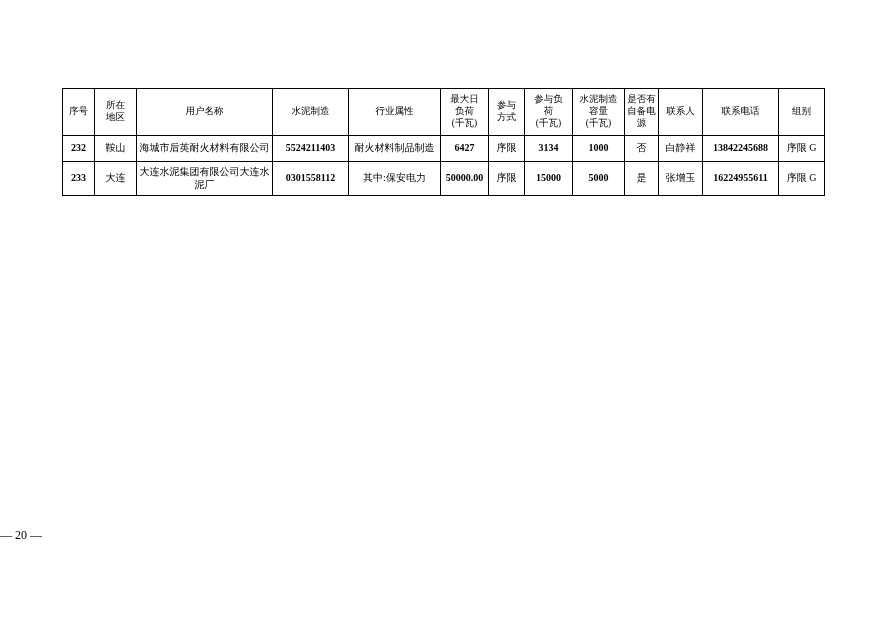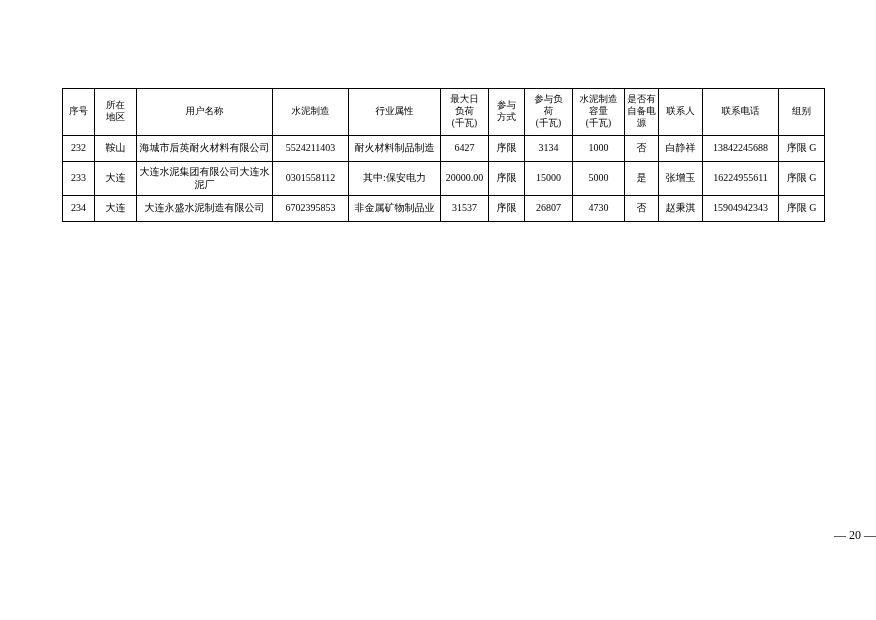--- a/index.html
+++ b/index.html
@@ -69,27 +69,28 @@
   tbody tr.tall { height: 34px; }
 
   .cell-name {
     font-size: 10px;
     padding-left: 2px;
     padding-right: 2px;
     margin-left: 8px;
   }
   .cell-num {
     font-size: 10px;
+    font-weight: bold;
   }
   .page-number {
     position: absolute;
     left: 0;
     top: 528px;
     width: 876px;
-    text-align: right;
+    text-align: left;
     font-size: 12px;
     font-family: "Liberation Serif", "DejaVu Serif", serif;
   }
 </style>
 </head>
 <body>
 
 <div class="page">
 
   <div class="table-wrap">
@@ -177,43 +178,28 @@
           <td>白静祥</td>
           <td class="cell-num">13842245688</td>
           <td>序限 G</td>
         </tr>
         <tr class="tall">
           <td class="cell-num">233</td>
           <td>大连</td>
           <td class="cell-name">大连水泥集团有限公司大连水泥厂</td>
           <td class="cell-num">0301558112</td>
           <td>其中:保安电力</td>
-          <td class="cell-num">20000.00</td>
+          <td class="cell-num">50000.00</td>
           <td>序限</td>
           <td class="cell-num">15000</td>
           <td class="cell-num">5000</td>
           <td>是</td>
           <td>张增玉</td>
           <td class="cell-num">16224955611</td>
           <td>序限 G</td>
         </tr>
-        <tr>
-          <td class="cell-num">234</td>
-          <td>大连</td>
-          <td class="cell-name">大连永盛水泥制造有限公司</td>
-          <td class="cell-num">6702395853</td>
-          <td>非金属矿物制品业</td>
-          <td class="cell-num">31537</td>
-          <td>序限</td>
-          <td class="cell-num">26807</td>
-          <td class="cell-num">4730</td>
-          <td>否</td>
-          <td>赵秉淇</td>
-          <td class="cell-num">15904942343</td>
-          <td>序限 G</td>
-        </tr>
       </tbody>
     </table>
   </div>
 
   <div class="page-number">— 20 —</div>
 
 </div>
 
 </body></html>

